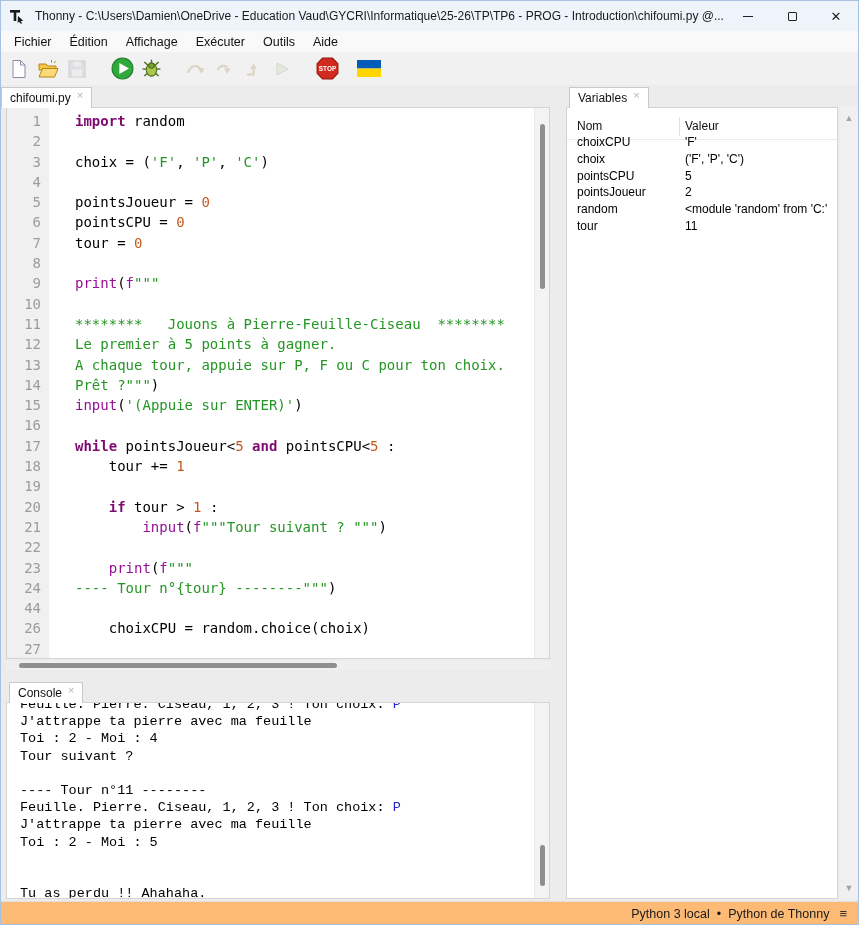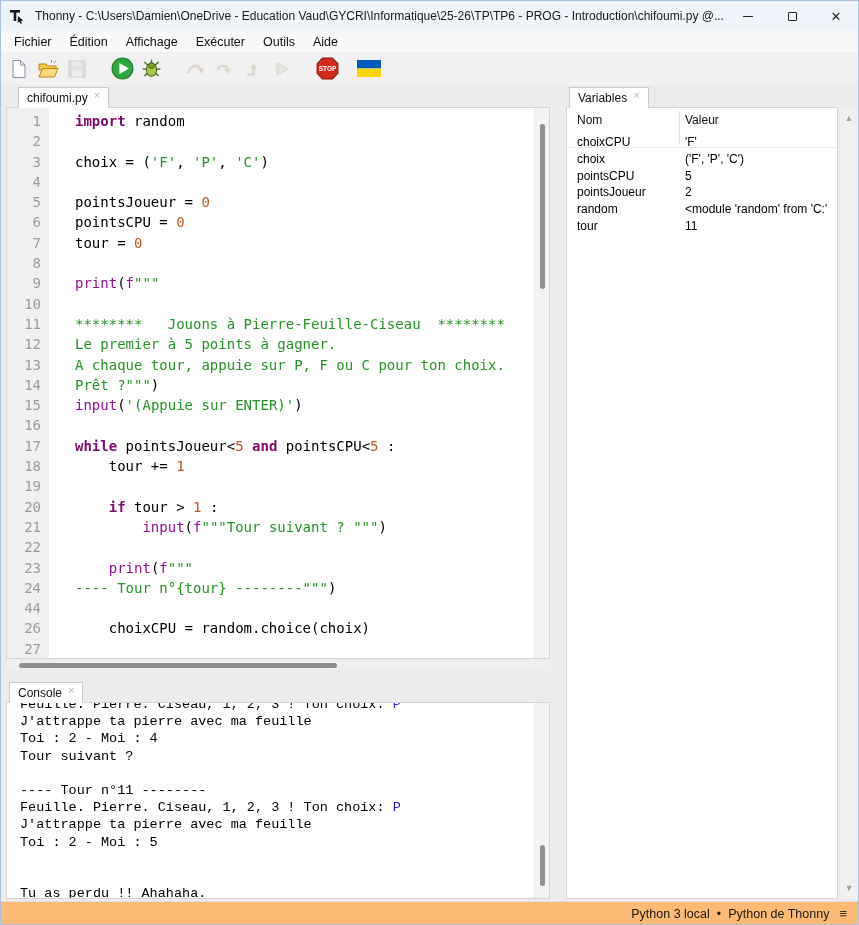--- a/index.html
+++ b/index.html
@@ -59,21 +59,21 @@
   .hthumb { position:absolute; left:13px; top:2px; width:318px; height:5px; background:#8f8f8f; border-radius:3px; }
   
   #console-panel { left:5px; top:701px; width:544px; height:197px; }
   .console-out { position:absolute; left:0; top:0; right:15px; bottom:0;
     padding-left:13px; margin-top:-7px; overflow:hidden; }
   .console-line { height:17.2px; line-height:17.2px; white-space:pre;
     font-family:"Liberation Mono", monospace; font-size:13.5px; color:#000; }
   .tok-inp { color:#2424CC; }
   
   #variables-panel { left:565px; top:106px; width:272px; height:792px; }
-  .var-header { position:relative; height:40px; border-bottom:1px solid #ececec; }
+  .var-header { position:relative; height:26px; border-bottom:1px solid #ececec;margin-top:6px; }
   .var-header .col-nom { position:absolute; left:10px; top:5px; font-size:12px; color:#111; }
   .var-header .col-val { position:absolute; left:118px; top:5px; font-size:12px; color:#111; }
   .var-divider { position:absolute; left:112px; top:3px; bottom:3px; width:1px; background:#e0e0e0; }
   .var-rows { position:absolute; left:0; top:26px; right:0; bottom:0; overflow:hidden; }
   .var-row { position:relative; height:16.8px; line-height:16.8px; font-size:12px; white-space:nowrap; }
   .var-name { position:absolute; left:10px; color:#000; }
   .var-value { position:absolute; left:118px; right:2px; overflow:hidden; color:#000; }
   .varscroll { position:absolute; left:839px; top:106px; width:18px; height:792px; background:#f0f0f0; }
   .arr { position:absolute; left:0; width:100%; text-align:center; color:#a3a3a3; font-size:9px; }
   .arr-up { top:6px; } .arr-down { bottom:6px; }
@@ -213,21 +213,21 @@
       <div class="tb-btn gap-d">
         <span style="display: flex;">
           <svg width="24" height="17" viewBox="0 0 24 17">
             <rect width="24" height="8.5" fill="#005BBB"></rect>
             <rect y="8.5" width="24" height="8.5" fill="#FFD500"></rect>
           </svg>
         </span>
       </div>
     </div>
 
-  <div class="tab" style="left:17px; top:86px;align-items:center;">
+  <div class="tab" style="left:0; top:86px;align-items:center;">
     <span>chifoumi.py</span>
     <span class="tabx">×</span>
   </div>
 
   <div class="panel" id="editor-panel">
     <div class="gutter" id="gutter">
         <div class="ln">1</div>
         <div class="ln">2</div>
         <div class="ln">3</div>
         <div class="ln">4</div>

